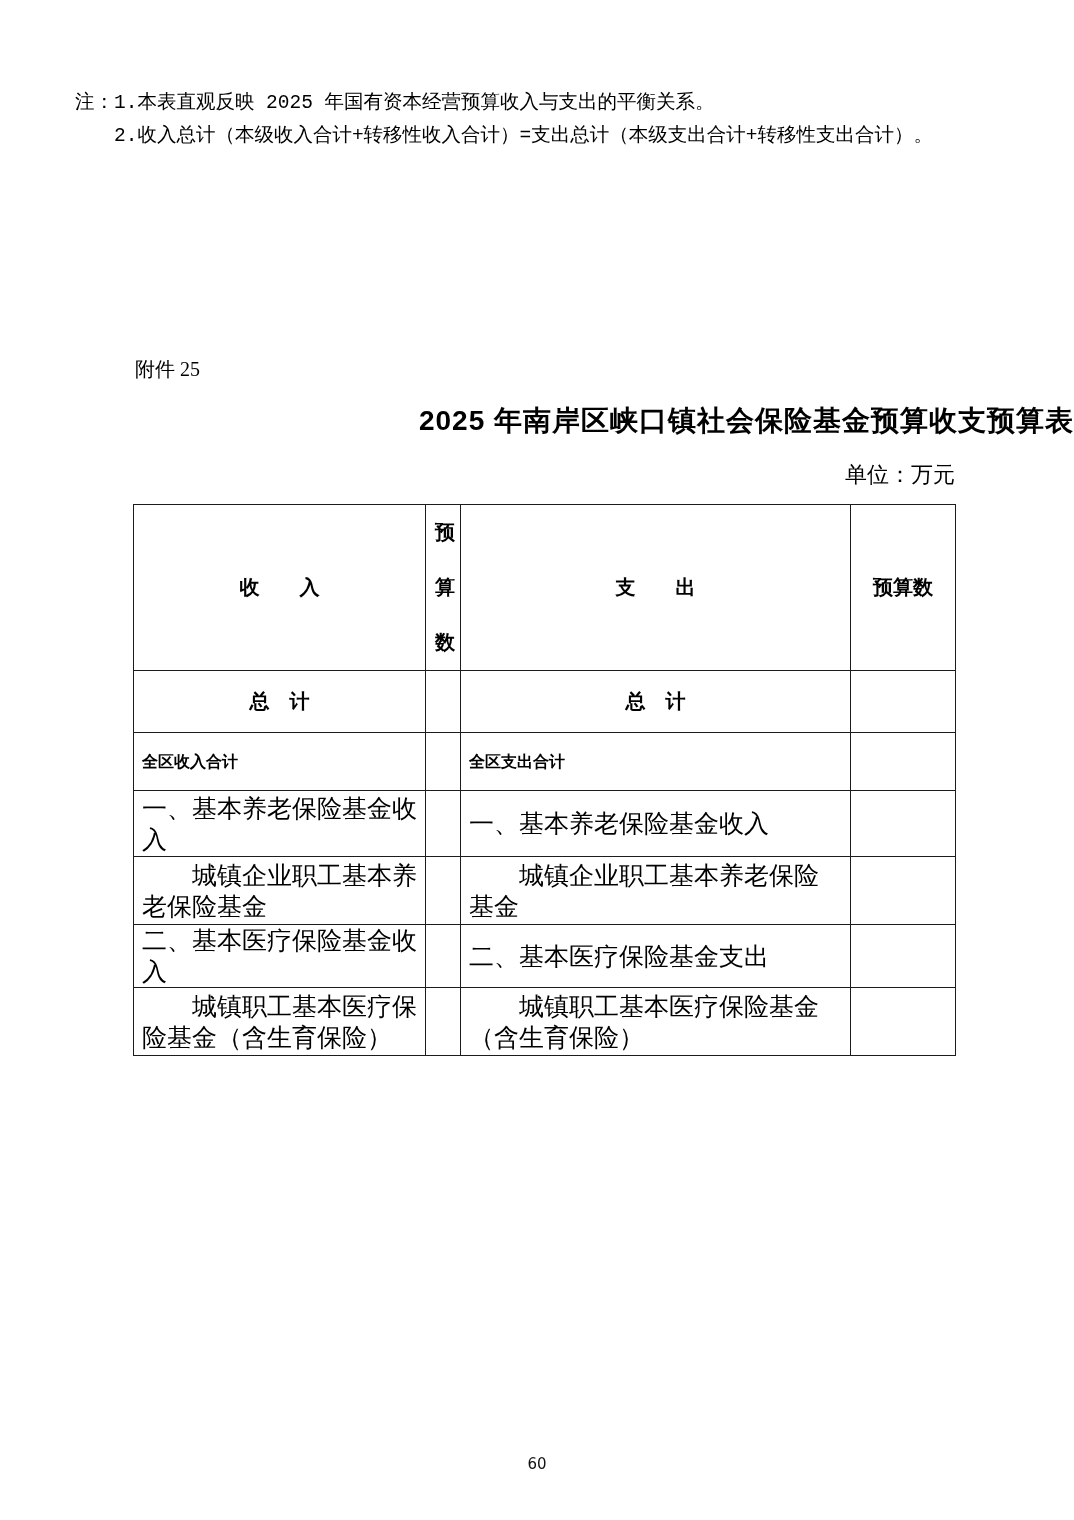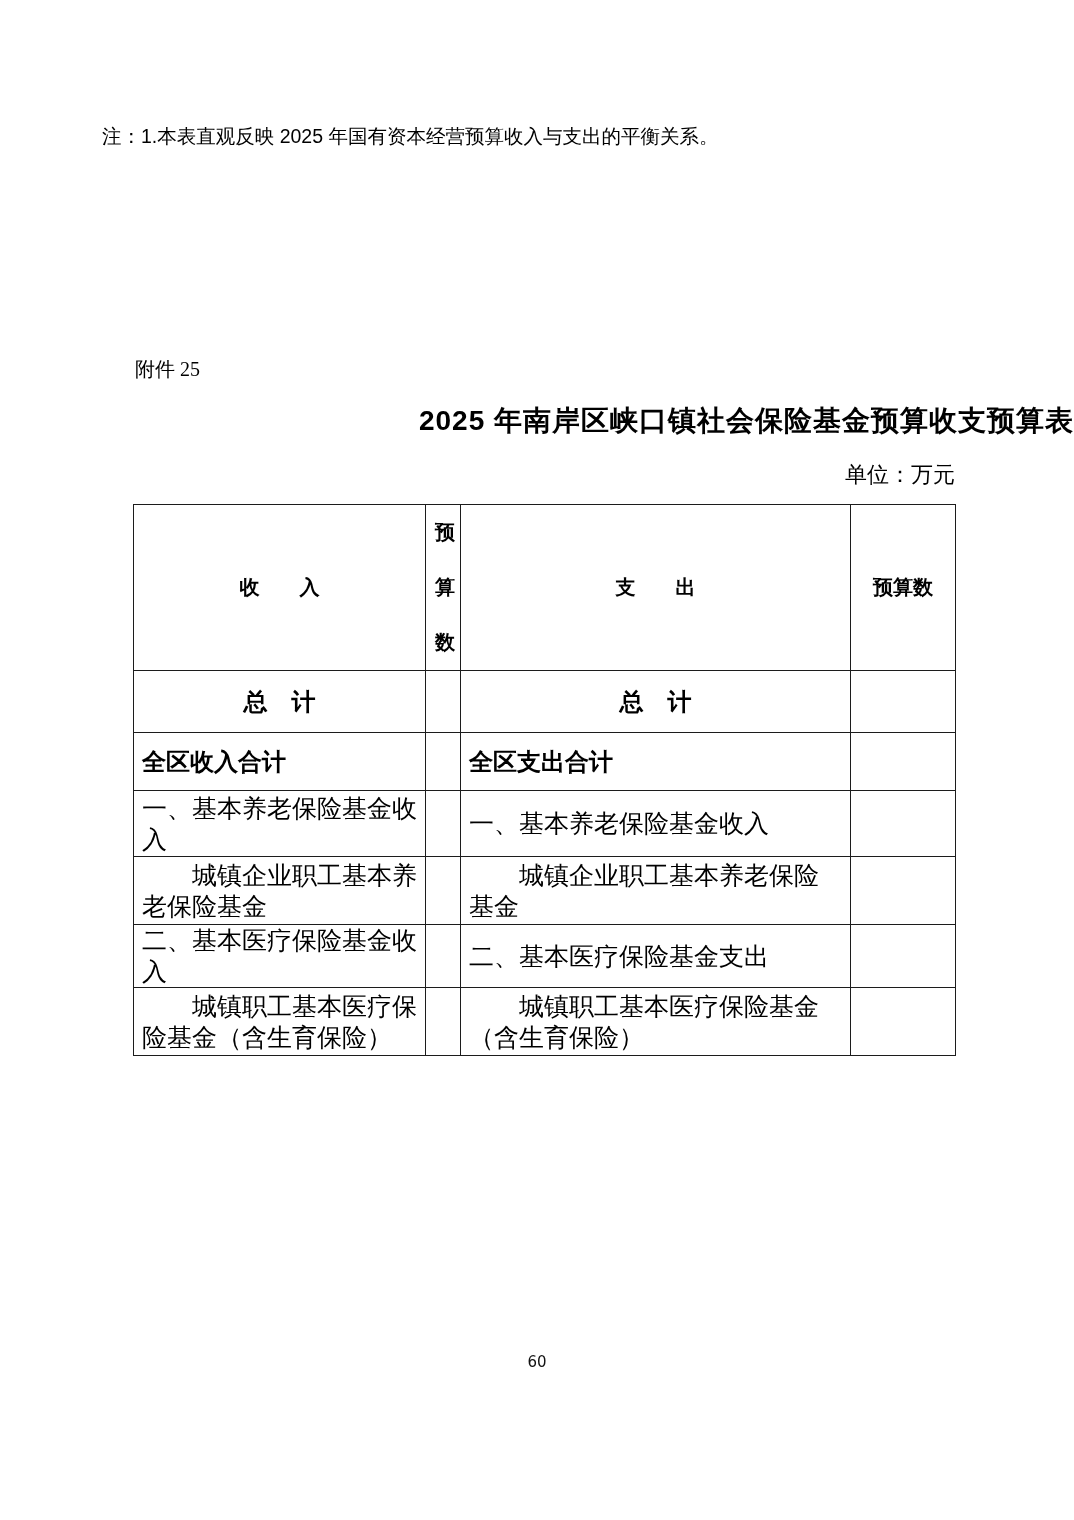--- a/index.html
+++ b/index.html
@@ -10,24 +10,24 @@
   .page {
     position: relative;
     width: 1074px;
     height: 1520px;
     background: #ffffff;
     color: #000000;
     overflow: hidden;
   }
   
   .notes {
-    padding-top: 120px;
-    margin-left: 102px;
+    padding-top: 87px;
+    margin-left: 75px;
     margin-right: 118px;
-    font-family: Liberation Sans, sans-serif;
+    font-family: Liberation Mono, monospace;
     font-size: 19.5px;
     line-height: 33px;
   }
   .notes p { margin: 0; }
   .note-indent { text-indent: 2em; }
 
   
   .attachment {
     margin: 202px 0 0 135px;
     font-family: "Liberation Serif", serif;
@@ -90,55 +90,56 @@
     font-family: "Liberation Serif", serif;
     font-size: 25px;
     line-height: 31px;
     text-align: left;
   }
   .row-total td {
     height: 61px;
     text-align: center;
     font-family: "Liberation Sans", sans-serif;
     font-weight: 700;
-    font-size: 24px;
+    font-size: 20px;
   }
   .row-region td {
     height: 57px;
     font-family: "Liberation Sans", sans-serif;
     font-weight: 700;
-    font-size: 24px;
+    font-size: 16px;
   }
   .row-item-1 td   { height: 65px; }
   .row-sub-1 td    { height: 67px; }
   .row-sub-2 td    { height: 64px; }
   .row-sub-3 td    { height: 64px; }
   .row-item-2 td   { height: 59px; }
   .row-sub-4 td    { height: 67px; }
   td.sub-cell { text-indent: 2em; }
 
   
   .page-number {
     position: absolute;
-    top: 1353px;
+    top: 1455px;
     left: 0;
     width: 100%;
     text-align: center;
     font-family: "DejaVu Sans", sans-serif;
     font-size: 15px;
     color: #111111;
   }
 </style>
 </head>
 <body>
 
 <div class="page">
 
   <div class="notes">
     <p>注：1.本表直观反映 2025 年国有资本经营预算收入与支出的平衡关系。</p>
+    <p class="note-indent">2.收入总计（本级收入合计+转移性收入合计）=支出总计（本级支出合计+转移性支出合计）。</p>
   </div>
 
   <p class="attachment">附件 25</p>
 
   <h1 class="title">2025 年南岸区峡口镇社会保险基金预算收支预算表</h1>
 
   <p class="unit">单位：万元</p>
 
   <table class="budget-table">
     <colgroup>

